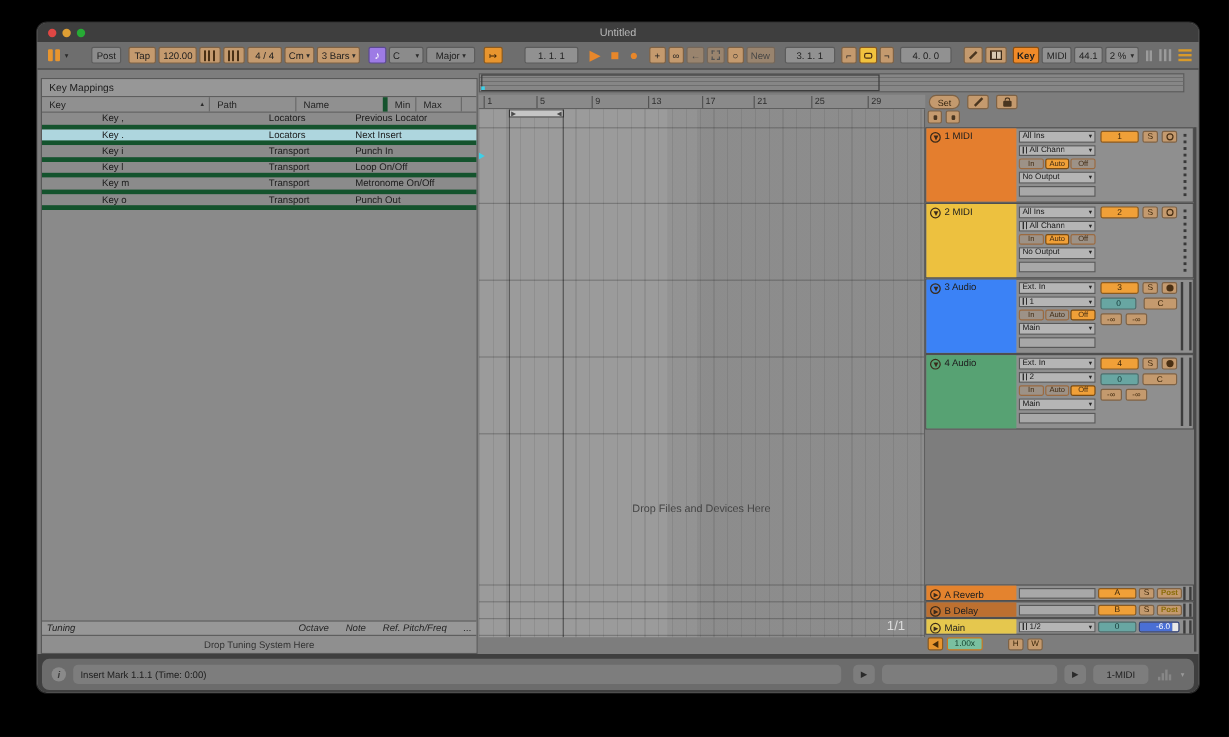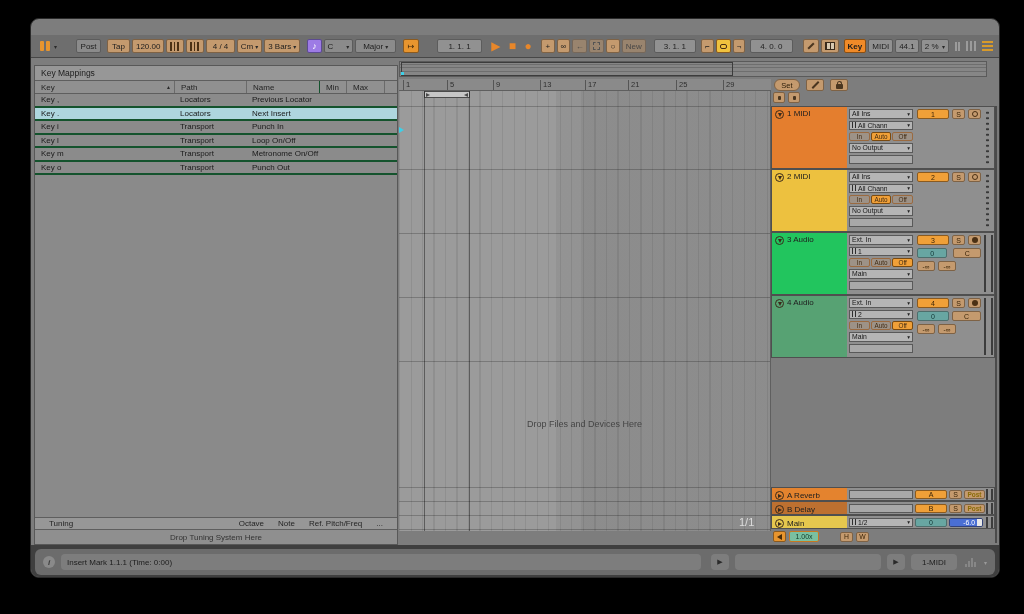--- a/index.html
+++ b/index.html
@@ -45,29 +45,29 @@
   
   .left-panel { position:absolute; left:3px; top:46px; width:364px; height:480px;
                 background:#858585; border:1px solid #585858; display:flex; flex-direction:column; }
   .km-title { height:15px; background:#979797; border-bottom:1px solid #5e5e5e; font-size:8.5px;
               color:#1c1c1c; display:flex; align-items:center; padding-left:6px; }
   .km-head { height:13px; background:#909090; border-bottom:1px solid #5e5e5e; display:flex; font-size:8px; color:#242424; }
   .km-head .c, .km-row .c { display:flex; align-items:center; padding-left:6px; overflow:hidden; }
   .c-key { width:139px; justify-content:space-between; padding-right:3px; }
   .c-path { width:72px; border-left:1px solid #6a6a6a; }
   .c-name { width:73px; border-left:1px solid #6a6a6a; }
-  .c-min { width:27px; border-left:1px solid #14532d; }
+  .c-min { width:27px; border-left:4px solid #14532d; }
   .c-max { width:38px; border-left:1px solid #6a6a6a; }
   .c-last { flex:1; border-left:1px solid #6a6a6a; }
   .sort { font-size:5px; color:#2a2a2a; }
-  .km-row { height:13.5px; background:#8b8b8b; border-bottom:2px solid #14532d; display:flex; font-size:8px; color:#1a1a1a; }
+  .km-row { height:13.5px; background:#8b8b8b; border-bottom:4px solid #14532d; display:flex; font-size:8px; color:#1a1a1a;padding-left:44px; }
   .km-row.sel { background:#aed6de; }
   .km-filler { flex:1; background:#8a8a8a; }
   .tuning-head { height:13px; background:#979797; border-top:1px solid #5e5e5e; border-bottom:1px solid #5e5e5e;
-                 display:flex; align-items:center; font-size:8px; color:#242424; padding:0 14px; }
+                 display:flex; align-items:center; font-size:8px; color:#242424; padding:0 4px;font-style:italic; }
   .tuning-head .sp { margin-left:auto; }
   .tuning-head .g { margin-left:14px; }
   .tuning-drop { height:14px; background:#8f8f8f; display:flex; align-items:center; justify-content:center;
                  font-size:8px; color:#333; }
 
   
   .arr { position:absolute; left:368px; top:42px; width:602px; height:486px; }
   .overview { position:absolute; left:0; top:0; width:588px; height:16px; background:#868686;
               border:1px solid #5a5a5a; }
   .overview .lines { position:absolute; inset:2px 0; background:repeating-linear-gradient(180deg,#6e6e6e 0 1px,transparent 1px 3.5px); }
@@ -196,20 +196,28 @@
           display:flex; align-items:center; justify-content:center; }
   .mon-label { width:46px; justify-content:center; }
   .sb-meter { display:flex; align-items:flex-end; gap:1px; height:10px; margin-left:2px; opacity:.6; }
   .sb-meter i { display:block; width:2px; background:#9a9a9a; }
 </style>
 </head>
 <body>
 
 <div class="window">
 
+  <div class="titlebar">
+    <div class="lights">
+      <span class="light" style="background:#df4744"></span>
+      <span class="light" style="background:#de9f34"></span>
+      <span class="light" style="background:#27aa35"></span>
+    </div>
+    <div class="win-title">Untitled</div>
+  </div>
 
   <div class="toolbar">
     <div class="tb logo">
         <i></i>
         <i></i>
         <span class="caret">▾</span>
       </div>
     <div class="tb gray" style="margin-left:12px;width:30px">Post</div>
     <div class="tb tan" style="margin-left:4px;width:27px">Tap</div>
     <div class="tb tan" style="width:38px">120.00</div>
@@ -481,21 +489,21 @@
             <span class="sol">S</span>
             <span class="arm">
                 <i class="ring"></i>
               </span>
           </div>
         </div>
         <div class="dots"></div>
       </div>
 
       <div class="trk" style="top:126px">
-        <div class="trk-color" style="background: #22c55e;">
+        <div class="trk-color" style="background: #3b82f6;">
           <span class="fold">
               <i class="tri"></i>
             </span>
           <span>3 Audio</span>
         </div>
         <div class="trk-io">
           <div class="iobox">
               <span>Ext. In</span>
               <span class="dd">▾</span>
             </div>

